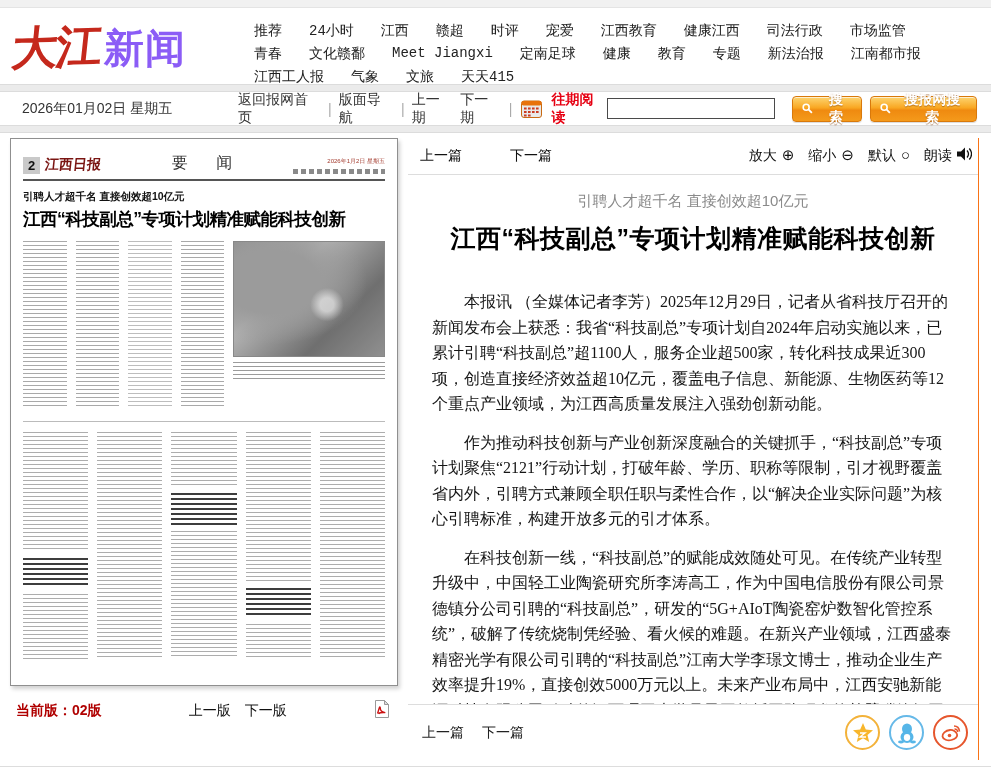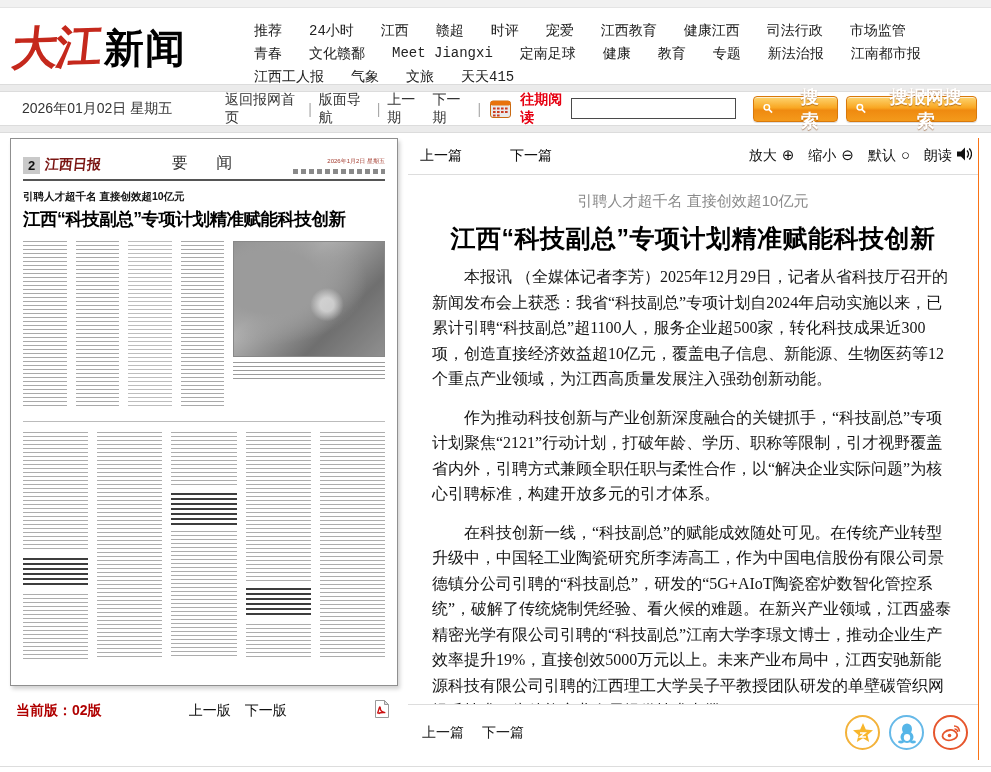--- a/index.html
+++ b/index.html
@@ -7,41 +7,41 @@
   body {
     width:991px; height:772px; background:#fff; position:relative; overflow:hidden;
     font-family:"Liberation Sans", sans-serif; color:#222;
   }
   .top-strip { height:8px; background:#f1f1f1; border-bottom:1px solid #e4e4e4; }
 
   
   .header { display:flex; padding:8px 14px 4px 12px; height:76px; }
   .logo { width:242px; display:flex; align-items:center; cursor:pointer; }
   .logo-red { font-size:46px; font-weight:bold; color:#c5281c; transform:skewX(-8deg) rotate(-2deg); letter-spacing:-2px; font-family:"DejaVu Serif", serif; }
-  .logo-black { font-size:40px; font-weight:bold; color:#000000; letter-spacing:1px; margin-left:4px; }
+  .logo-black { font-size:40px; font-weight:bold; color:#8b5cf6; letter-spacing:1px; margin-left:4px; }
   .nav { flex:1; padding-top:6px; display:flex; flex-direction:column; gap:5px; }
   .nav-row { display:flex; gap:27px; font-size:14px; color:#222; flex-wrap:nowrap;font-family:Liberation Mono, monospace; }
   .nav-row span { cursor:pointer; white-space:nowrap; }
 
   
   .band { height:8px; background:#ebebeb; border-top:1px solid #dcdcdc; border-bottom:1px solid #dcdcdc; }
   .toolbar { height:33px; display:flex; align-items:center; padding:0 14px 0 22px; font-size:14px; color:#333; }
   .tb-date { width:218px; }
   .tb-links { display:flex; align-items:center; gap:7px; }
   .tb-links .lnk { cursor:pointer; }
   .tb-sep { color:#aaa; }
   .calendar-icon { cursor:pointer; display:inline-flex; margin:0 2px; }
   .archive { color:#e60012; font-weight:bold; cursor:pointer; }
   .tb-spacer { flex:1; }
   .search-input { width:170px; height:21px; border:1px solid #4a4a4a; margin-right:9px; padding:0 4px; font-size:12px; }
   .btn-orange {
     height:26px; border-radius:4px; cursor:pointer;
     background:linear-gradient(#fdd571, #f9a722 45%, #ef8a10 55%, #f49a1b);
-    border:1px solid #d9790b; color:#fff; font-weight:bold; font-size:18px;
-    display:inline-flex; align-items:center; gap:18px; padding:0 9px;
+    border:1px solid #d9790b; color:#fff; font-weight:bold; font-size:14px;
+    display:inline-flex; align-items:center; gap:7px; padding:0 9px;
     text-shadow:0 1px 1px rgba(130,60,0,.55);
     box-shadow:inset 0 1px 0 rgba(255,255,255,.65), 0 1px 1px rgba(0,0,0,.15);
     margin-left:8px;
   }
 
   
   .main { display:flex; padding:5px 12px 0 10px; gap:10px; }
   .left-col { width:388px; }
 
   .thumb {
@@ -85,21 +85,21 @@
   
   .right-col { flex:1; border-right:1px solid #f97316; display:flex; flex-direction:column; min-width:0; height:622px; }
   .art-topbar { display:flex; align-items:center; padding:9px 6px 9px 12px; border-bottom:1px solid #ddd; font-size:14px; color:#111; }
   .art-topbar .pg-lnk { cursor:pointer; margin-right:48px; }
   .art-spacer { flex:1; }
   .ctrl { display:inline-flex; align-items:flex-start; gap:5px; margin-left:14px; cursor:pointer; }
   .ctrl .glyph { font-size:15px; line-height:1; }
   .art-scroll { flex:1; overflow:hidden; padding:0 24px; }
   .art-subtitle { text-align:center; color:#8a8a8a; font-size:15px; margin-top:17px; }
   .art-title { text-align:center; font-size:25px; font-weight:bold; color:#000; margin-top:11px; letter-spacing:.5px; }
-  .art-paras { margin-top:9px; font-size:16px; line-height:25.5px; color:#151515; font-family:"Liberation Serif","DejaVu Serif", serif; }
+  .art-paras { margin-top:34px; font-size:16px; line-height:25.5px; color:#151515; font-family:"Liberation Serif","DejaVu Serif", serif; }
   .art-paras p { text-indent:2em; margin:0 0 13px; }
   .art-footer { border-top:1px solid #ddd; height:56px; display:flex; align-items:center; padding:0 10px 0 14px; font-size:14px; margin-top:auto; }
   .art-footer .pg-lnk { cursor:pointer; margin-right:18px; }
   .social { width:35px; height:35px; border-radius:50%; background:#fff; display:inline-flex; align-items:center; justify-content:center; margin-left:9px; cursor:pointer; }
   .social.qzone { border:2px solid #f3b23a; }
   .social.qq    { border:2px solid #66b9e8; }
   .social.weibo { border:2px solid #e6562d; }
 
   .bottom-line { position:absolute; left:0; right:0; top:766px; border-top:1px solid #ddd; }
 </style>

